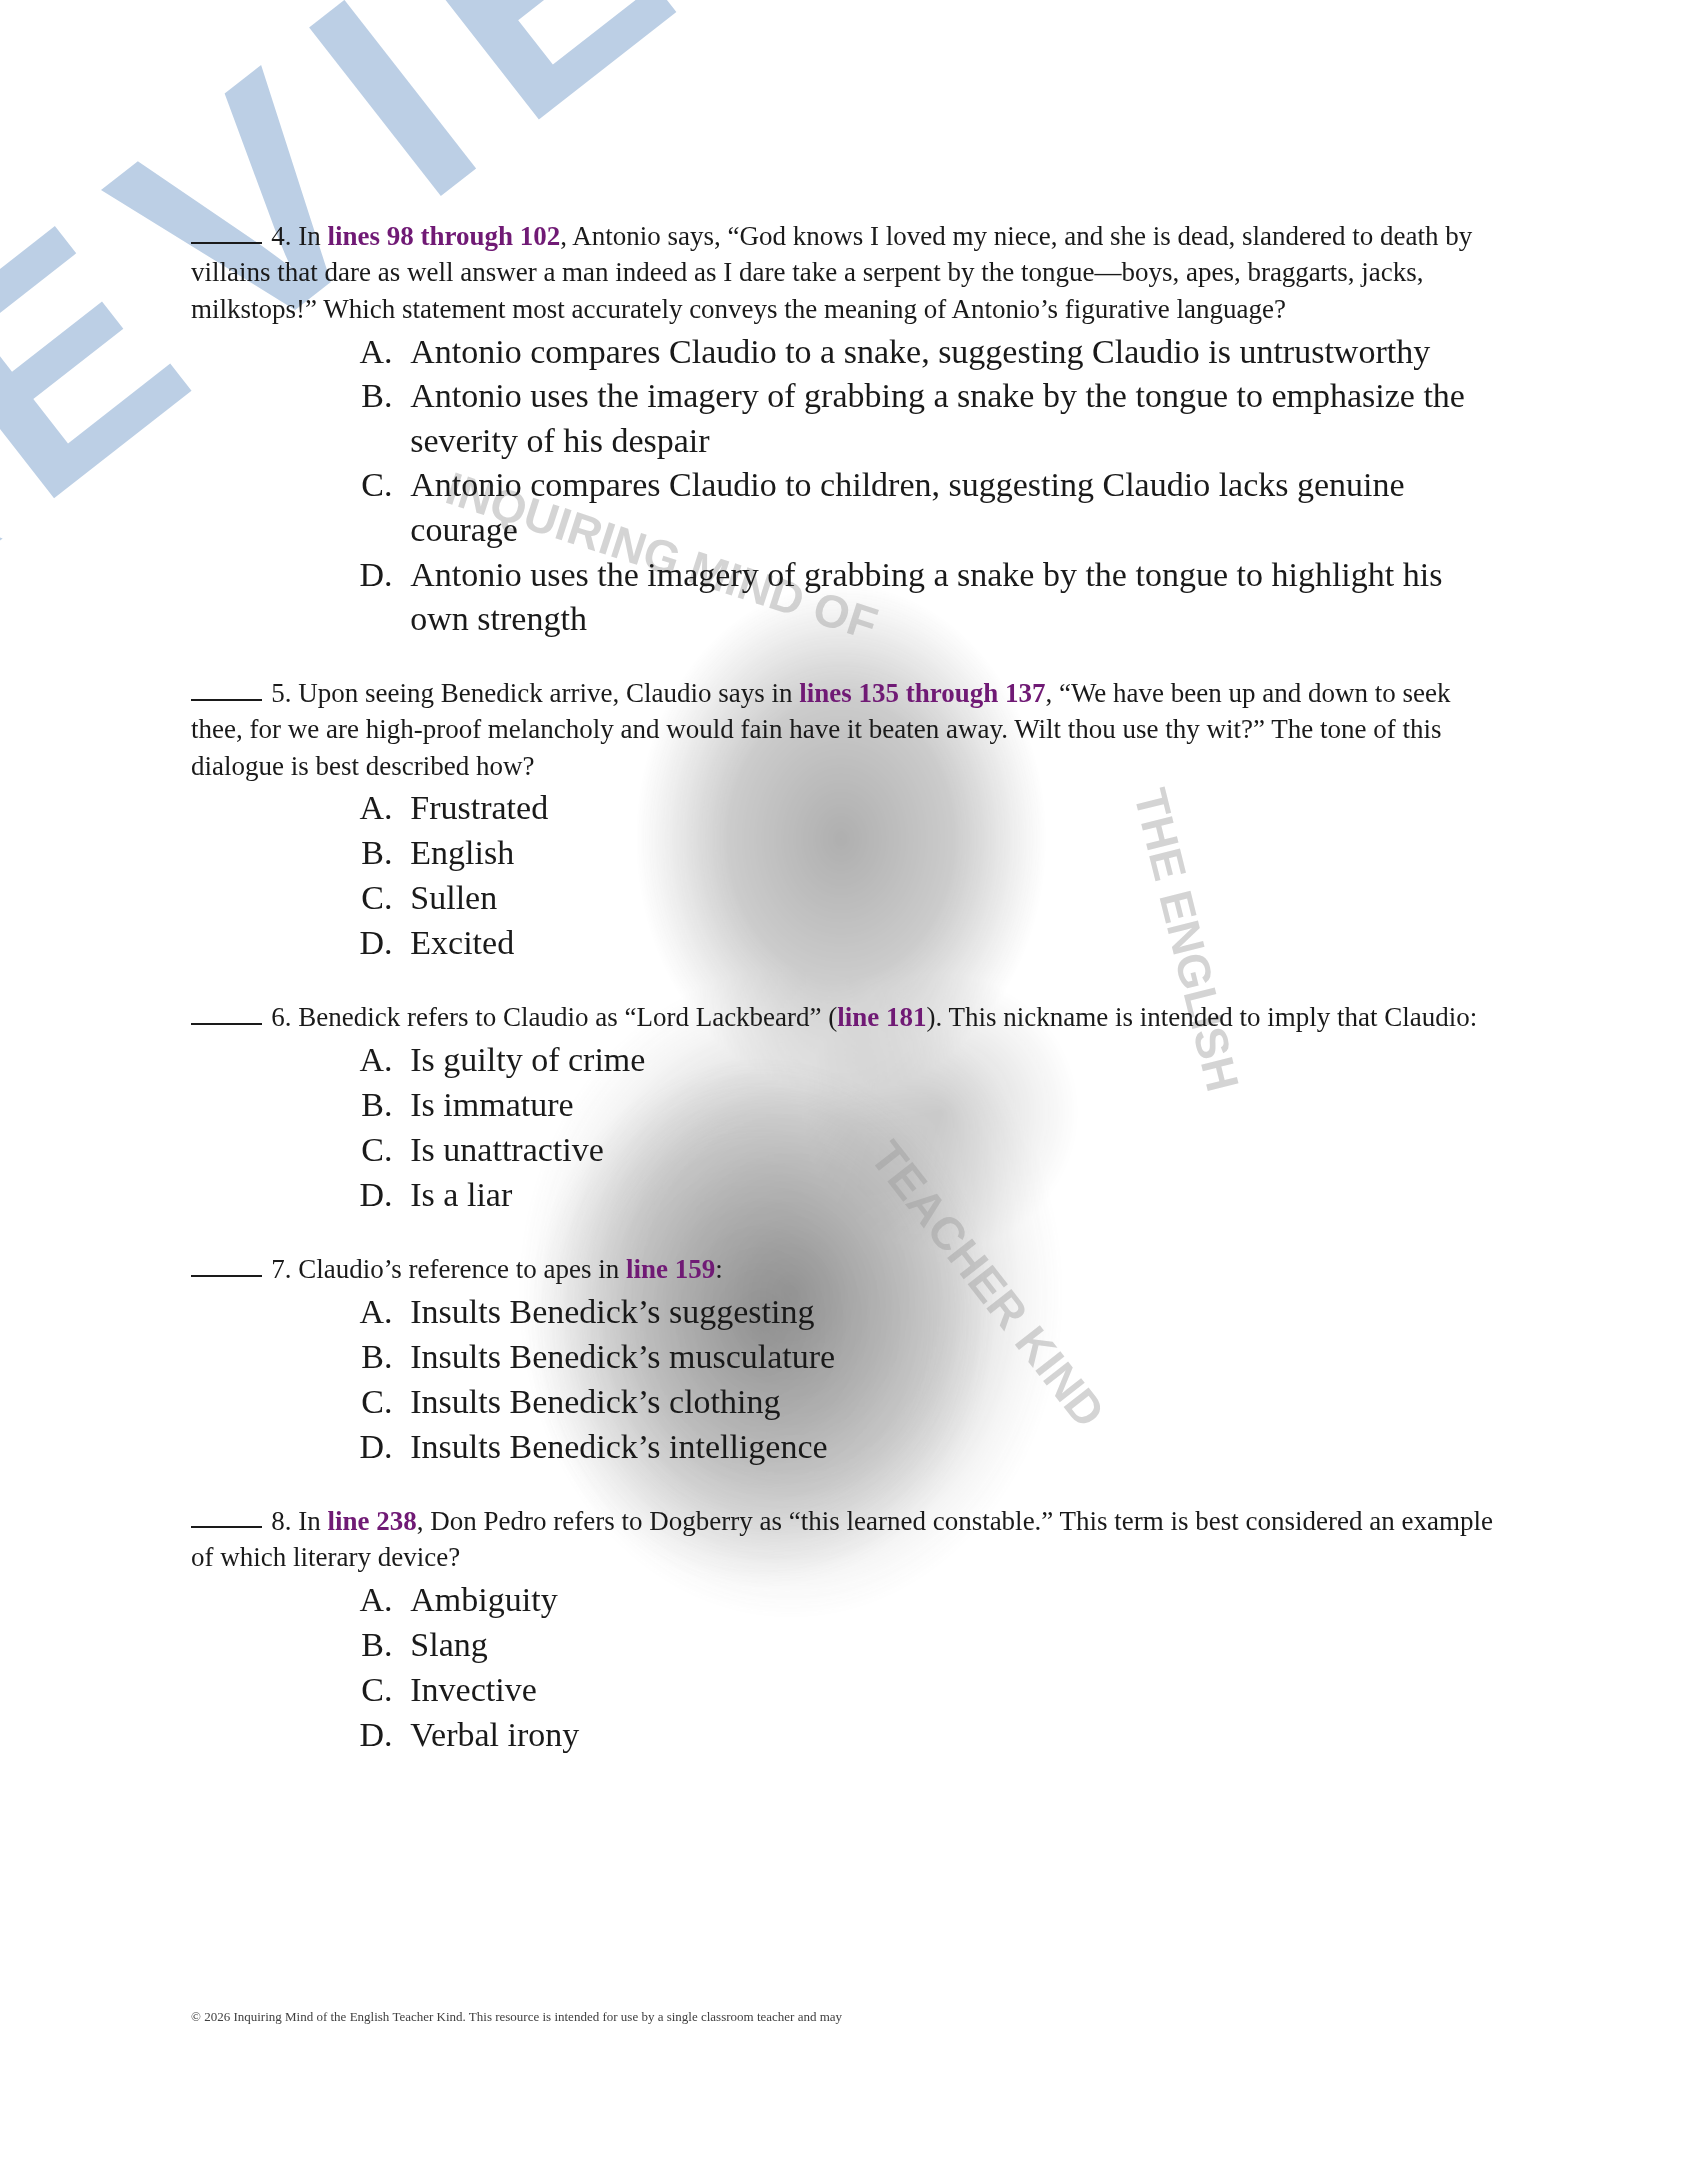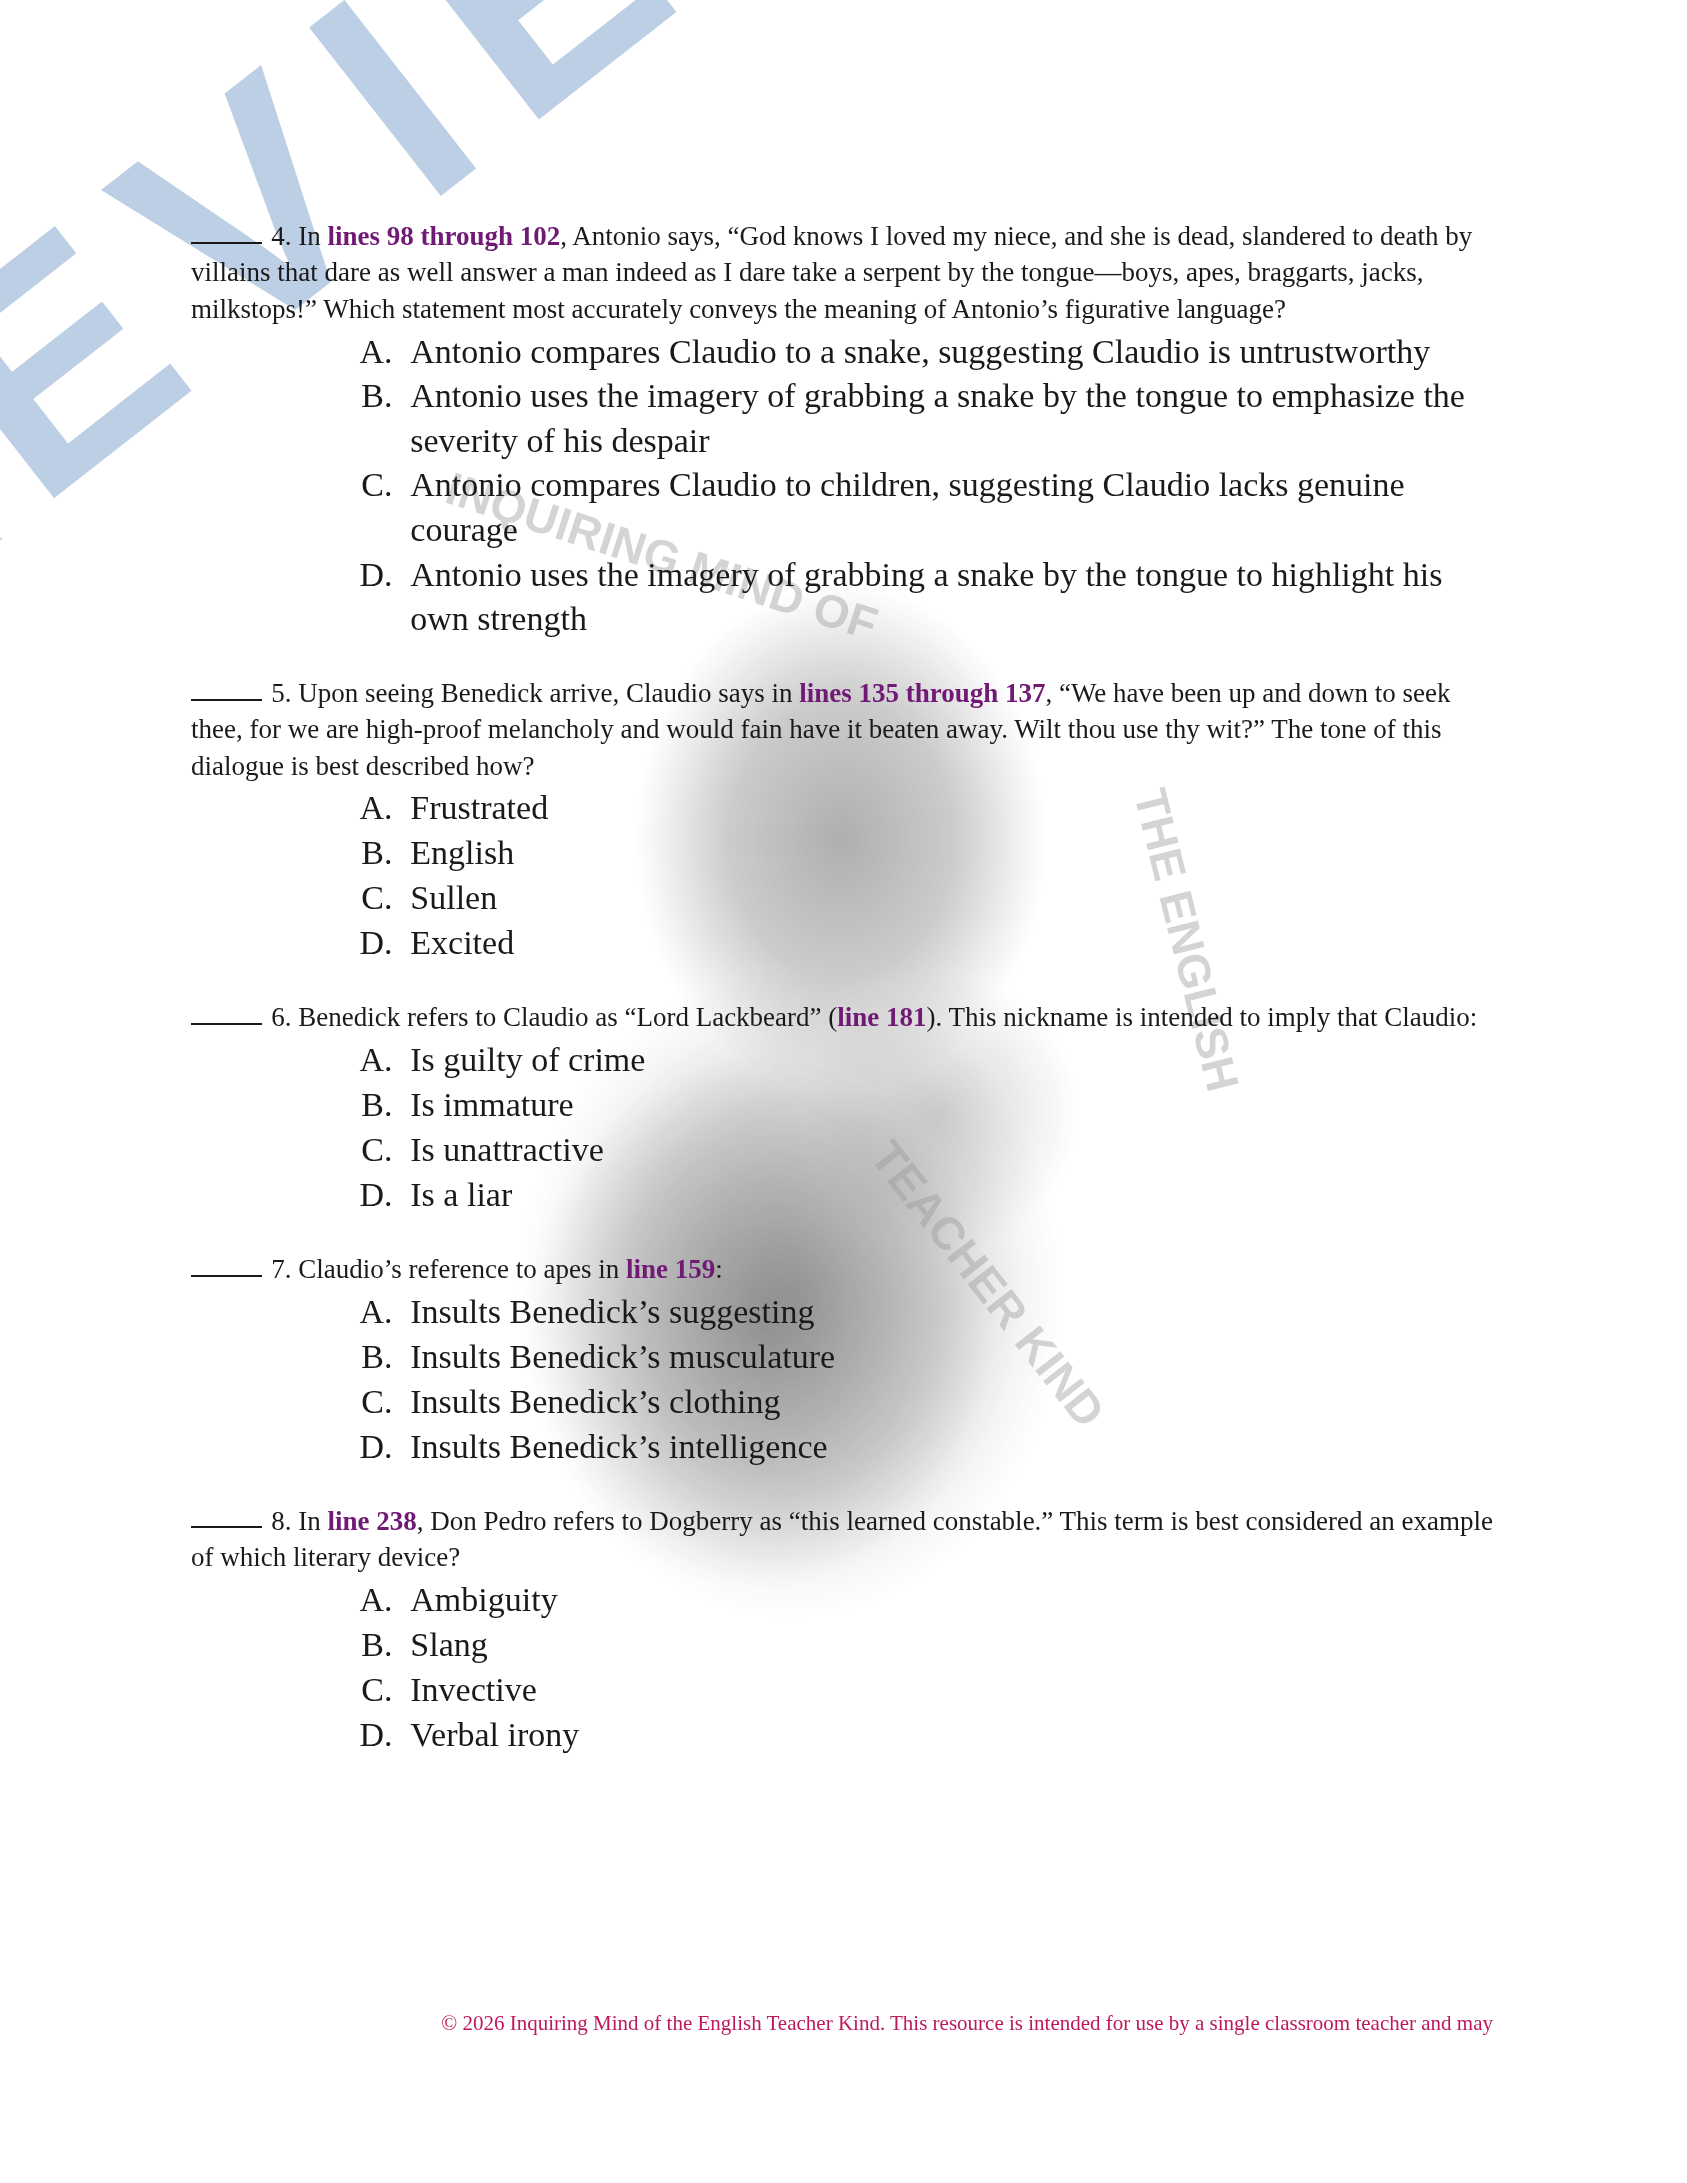--- a/index.html
+++ b/index.html
@@ -141,23 +141,23 @@
     margin-bottom: 0.7px;
   }
   ol.choices li::marker { font-weight: 400; }
 
   
   .footer {
     position: absolute;
     left: 191px;
     top: 2008px;
     width: 1302px;
-    text-align: right;
-    color: #be185d;
-    font-size: 21px;
+    text-align: left;
+    color: #404040;
+    font-size: 13px;
     line-height: 1.45;
   }
 </style>
 </head>
 <body>
 
 <div id="bg-layer">
   <div class="photo-ghost"></div>
   <div class="photo-ghost-2"></div>
   <div class="preview-word">PREVIEW</div>

